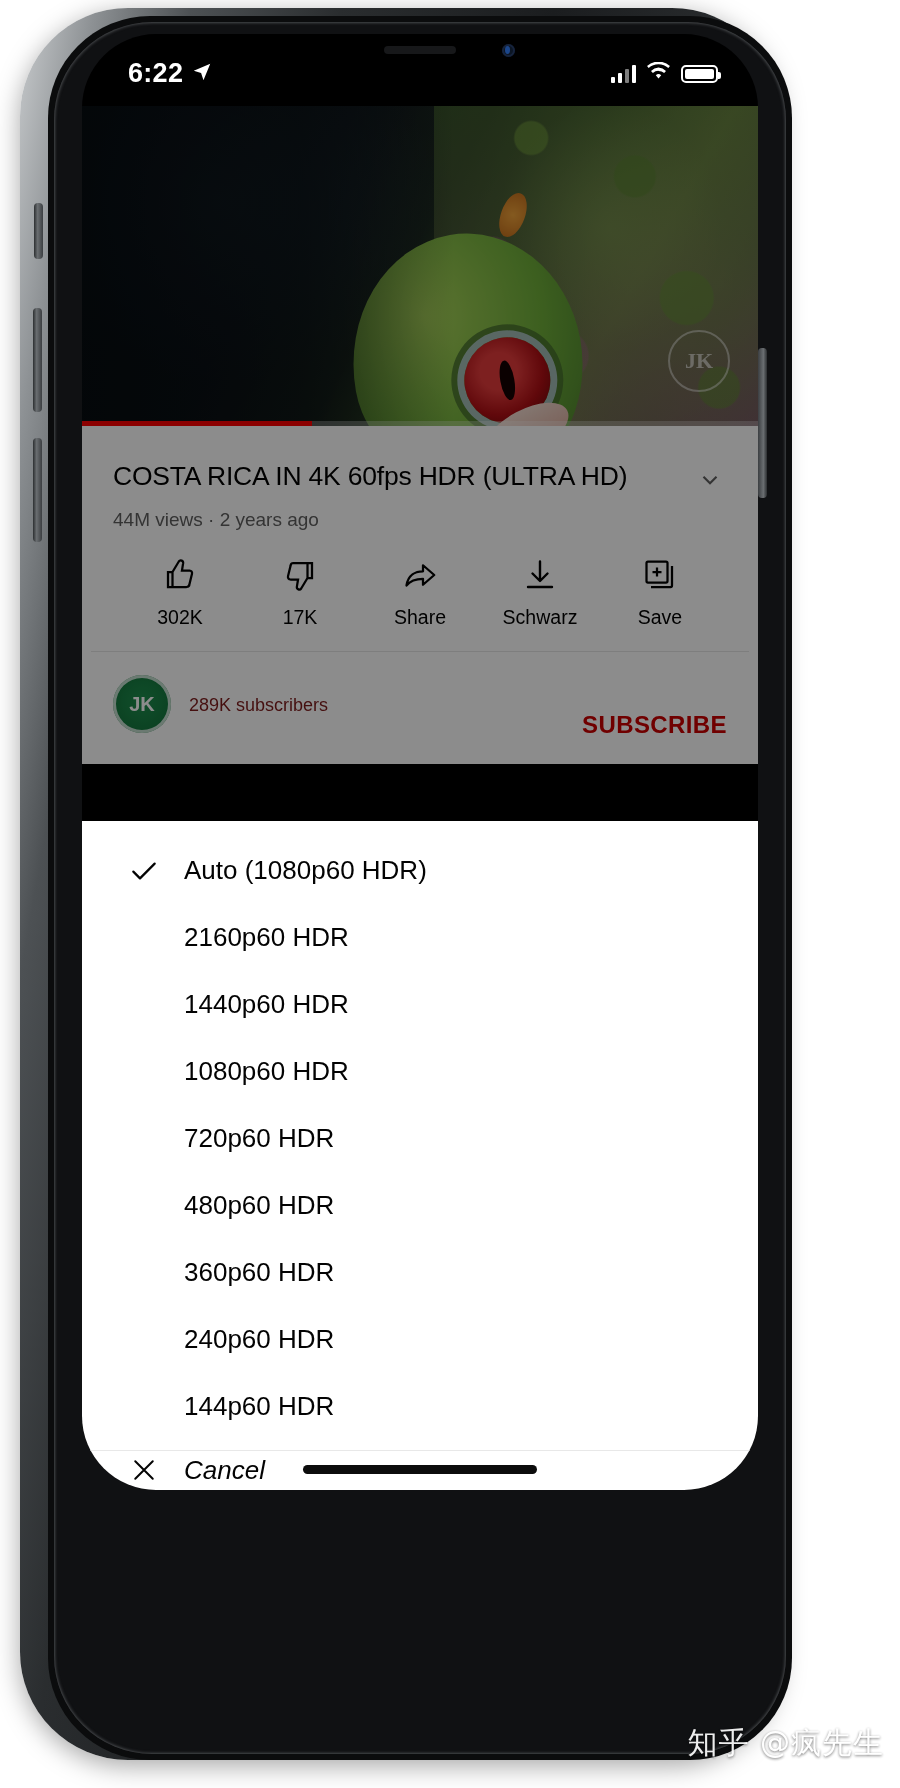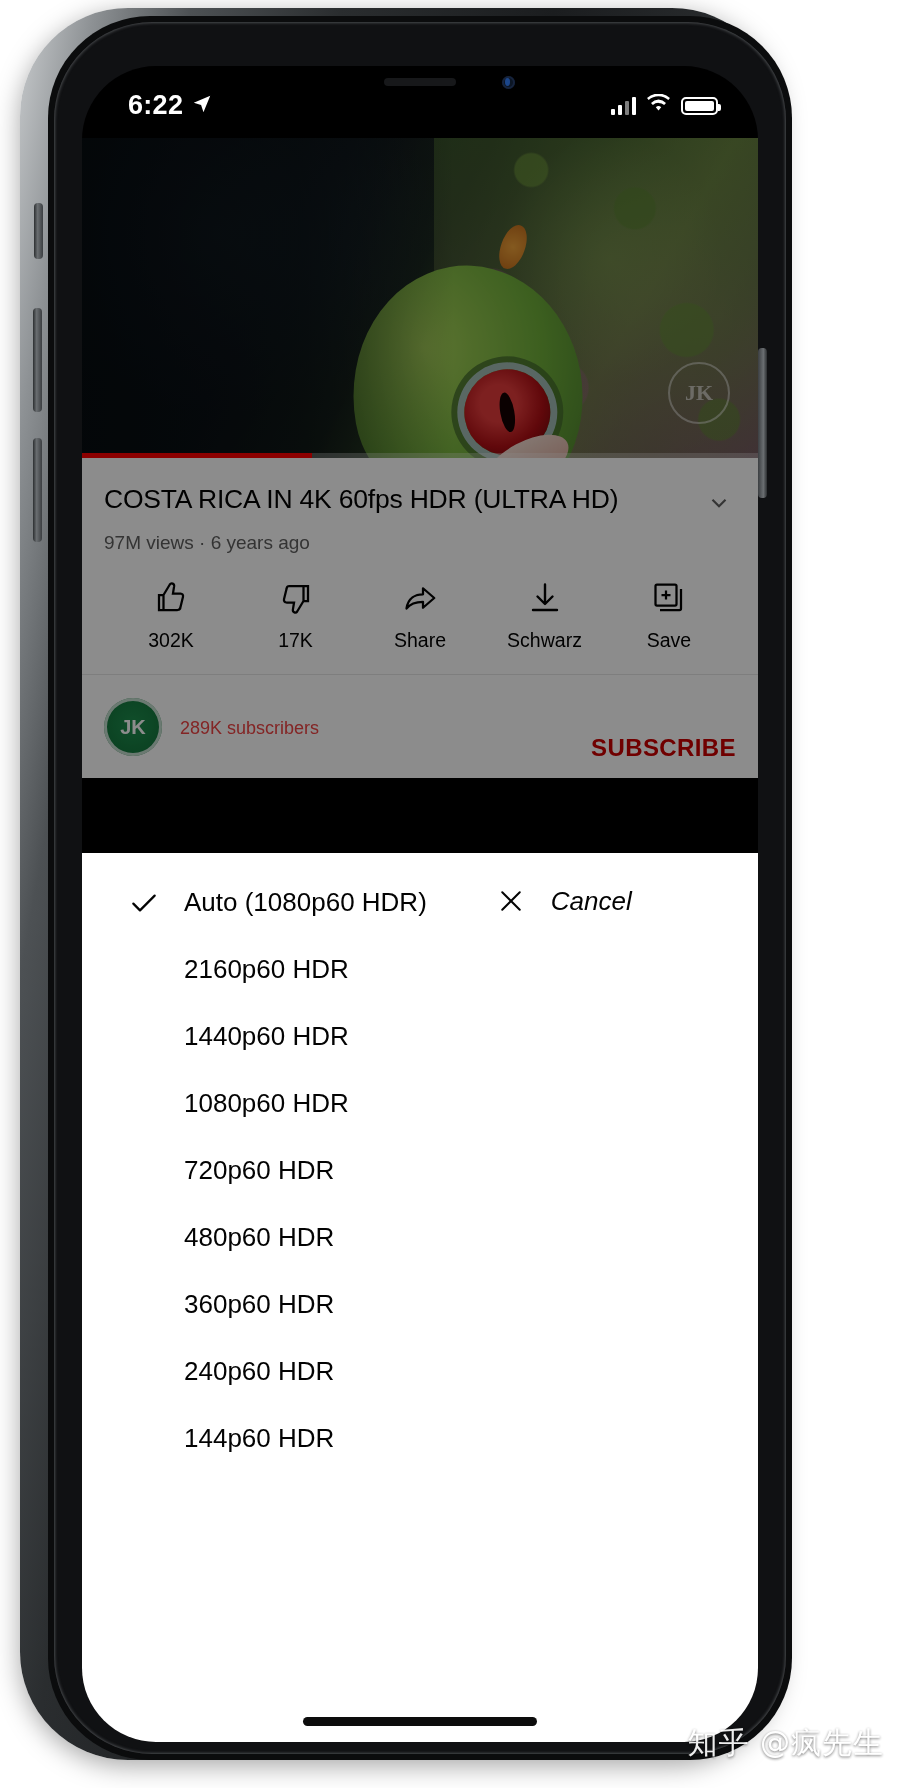--- a/index.html
+++ b/index.html
@@ -35,22 +35,22 @@
   .phone-bezel {
     position: absolute;
     left: 34px; top: 14px;
     width: 732px; height: 1732px;
     border-radius: 98px;
     background: #101113;
     box-shadow: inset 0 0 3px 1px rgba(120,124,128,0.55);
   }
   .screen {
     position: absolute;
-    left: 62px; top: 58px;
-    width: 676px; height: 1676px;
+    left: 62px; top: 26px;
+    width: 676px; height: 1456px;
     border-radius: 74px;
     background: #000;
     overflow: hidden;
   }
 
   
   .side-btn {
     position: absolute;
     background: linear-gradient(90deg,#2c2f31,#6a6e71 40%,#3b3e41);
     border-radius: 4px;
@@ -199,21 +199,21 @@
   }
   .progress-fill {
     position:absolute; left:0; bottom:0; height:5px;
     background:#ff0000;
   }
 
   
   .info-panel {
     position: absolute; left:0; top: 392px; width:100%;
     background: #fff;
-    padding: 0;
+    padding: 9px;
   }
   .video-title-row {
     display:flex; align-items:flex-start;
     padding: 26px 22px 0 22px;
   }
   .video-title {
     flex:1;
     font-size: 26.5px; color:#030303; line-height:1.2;
     letter-spacing:-.2px;
   }
@@ -246,40 +246,40 @@
   .avatar {
     width: 58px; height: 58px; flex:0 0 58px; border-radius:50%;
     background: radial-gradient(circle at 50% 45%, #1f8f4e 0%, #15793f 70%, #0e5c2f 100%);
     position:relative; margin-right: 18px;
     display:flex;align-items:center;justify-content:center;
     box-shadow: inset 0 0 0 3px rgba(255,255,255,.75);
   }
   .avatar-mark { color:#fff; font-size:20px; font-weight:700; line-height:1; }
   .ch-text { flex:1; }
   .ch-name { font-size: 25px; color:#030303; }
-  .ch-subs { font-size: 18px; color:#ef4444; margin-top: 4px; }
+  .ch-subs { font-size: 18px; color:#7f1d1d; margin-top: 4px; }
   .subscribe {
     font-size: 24px; color:#cc0000; font-weight:700; letter-spacing:.4px;
     white-space: nowrap;
     margin-top: 43px;
   }
 
   
   .dim {
     position:absolute; left:0; top:72px; width:100%; height: 790px;
     background: rgba(0,0,0,.45);
     z-index: 12;
   }
 
   
   .sheet {
     position:absolute; left:0; top: 787px; width:100%;
     bottom: 0;
     background:#fff; z-index: 20;
-    display:flex; flex-direction:row;
+    display:flex; flex-direction:column;
   }
   .sheet-list { padding-top: 16px; }
   .q-item {
     display:flex; align-items:center;
     height: 67px;
     padding: 0 22px;
   }
   .q-check {
     width: 80px; flex: 0 0 80px;
     display:flex; align-items:center; justify-content:center;
@@ -384,21 +384,21 @@
 
       <div class="info-panel">
         <div class="video-title-row">
           <div class="video-title">COSTA RICA IN 4K 60fps HDR (ULTRA HD)</div>
           <div class="chev">
             <svg width="26" height="26" viewBox="0 0 24 24">
                 <path d="M6 9l6 6 6-6" fill="none" stroke="#606060" stroke-width="2"></path>
               </svg>
           </div>
         </div>
-        <div class="video-meta">97M views · 6 years ago</div>
+        <div class="video-meta">44M views · 2 years ago</div>
 
         <div class="actions">
           <div class="action">
             <span>
               <svg width="36" height="36" viewBox="0 0 24 24" fill="none" stroke="#030303" stroke-width="1.5">
                 <path d="M7 10v10H4V10h3zM7 10l4.2-7a1.6 1.6 0 012.9 1.1L13.3 9h5.1a1.7 1.7 0 011.6 2.1l-1.7 7A2 2 0 0116.4 20H7V10z"></path>
               </svg>
             </span>
             <span class="label">302K</span>
           </div>

